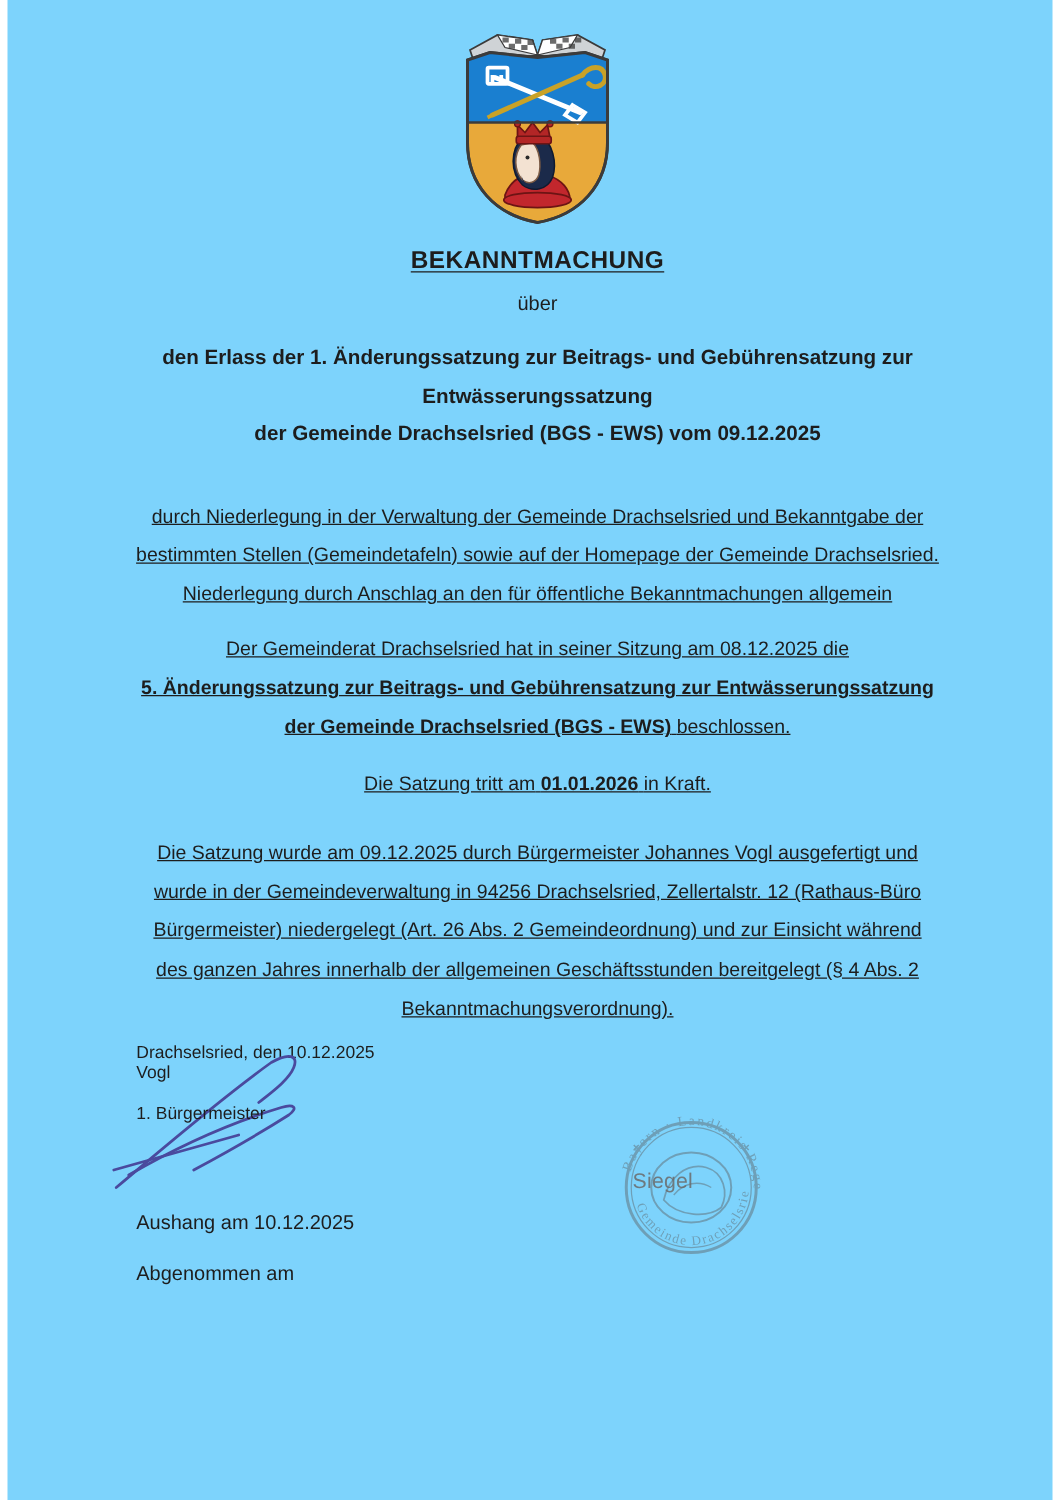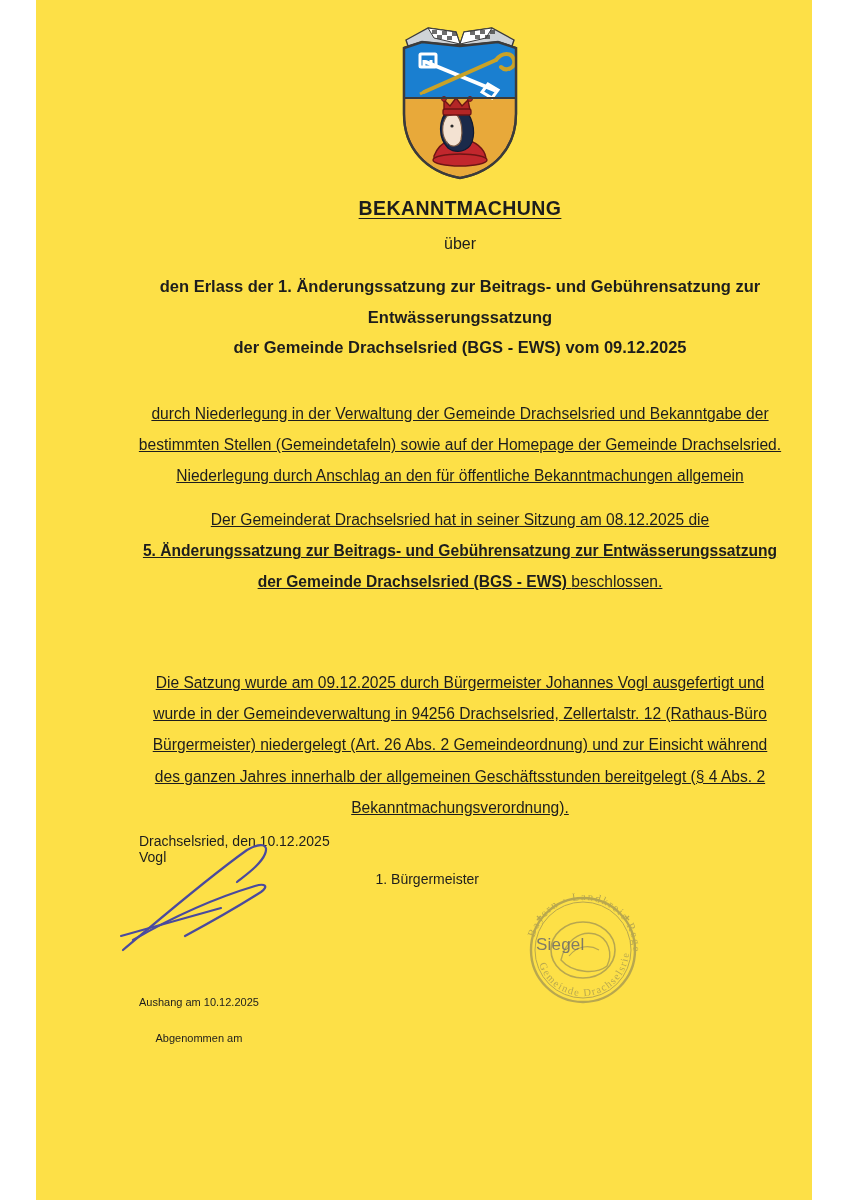--- a/index.html
+++ b/index.html
@@ -7,24 +7,24 @@
     margin: 0;
     padding: 0;
     background: #ffffff;
   }
   body {
     font-family: "Liberation Sans", sans-serif;
     color: #1d1d1d;
   }
   .page {
     position: relative;
-    width: 776px;
+    width: 836px;
     height: 1200px;
     margin: 0 auto;
-    background: #fde047;
+    background: #7dd3fc;
     overflow: hidden;
   }
 
   
   .crest-wrap {
     position: absolute;
     top: 22px;
     left: 0;
     width: 848px;
     display: flex;
@@ -106,32 +106,31 @@
     top: -14px;
     width: 260px;
     height: 120px;
     pointer-events: none;
   }
   .sig-name {
     margin: 0;
     position: relative;
   }
   .sig-role {
-    margin: 8px 0 0 0;
+    margin: 19px 0 0 0;
     position: relative;
-    text-align: right;
   }
 
   .posting-block {
     position: absolute;
     left: 103px;
-    top: 997px;
-    font-size: 11px;
+    top: 971px;
+    font-size: 16px;
     line-height: 1.0;
-    text-align: center;
+    text-align: left;
   }
   .posting-block p { margin: 0; }
   .posting-block p + p { margin-top: 25px; }
 
   
   .seal {
     position: absolute;
     left: 483px;
     top: 876px;
     width: 128px;
@@ -259,20 +258,27 @@
     <p>Der Gemeinderat Drachselsried hat in seiner Sitzung am 08.12.2025 die</p>
     <p>
       <b>5. Änderungssatzung zur Beitrags- und Gebührensatzung zur Entwässerungssatzung</b>
     </p>
     <p>
       <b>der Gemeinde Drachselsried (BGS - EWS)</b>
       <span>beschlossen.</span>
     </p>
   </div>
 
+  <div class="body-block p-force">
+    <p>
+      <span>Die Satzung tritt am</span>
+      <b>01.01.2026</b>
+      <span>in Kraft.</span>
+    </p>
+  </div>
 
   <div class="body-block p-certify">
     <p>Die Satzung wurde am 09.12.2025 durch Bürgermeister Johannes Vogl ausgefertigt und</p>
     <p>wurde in der Gemeindeverwaltung in 94256 Drachselsried, Zellertalstr. 12 (Rathaus-Büro</p>
     <p>Bürgermeister) niedergelegt (Art. 26 Abs. 2 Gemeindeordnung) und zur Einsicht während</p>
     <p>des ganzen Jahres innerhalb der allgemeinen Geschäftsstunden bereitgelegt (§ 4 Abs. 2</p>
     <p>Bekanntmachungsverordnung).</p>
   </div>
 
   <div class="sig-block">

